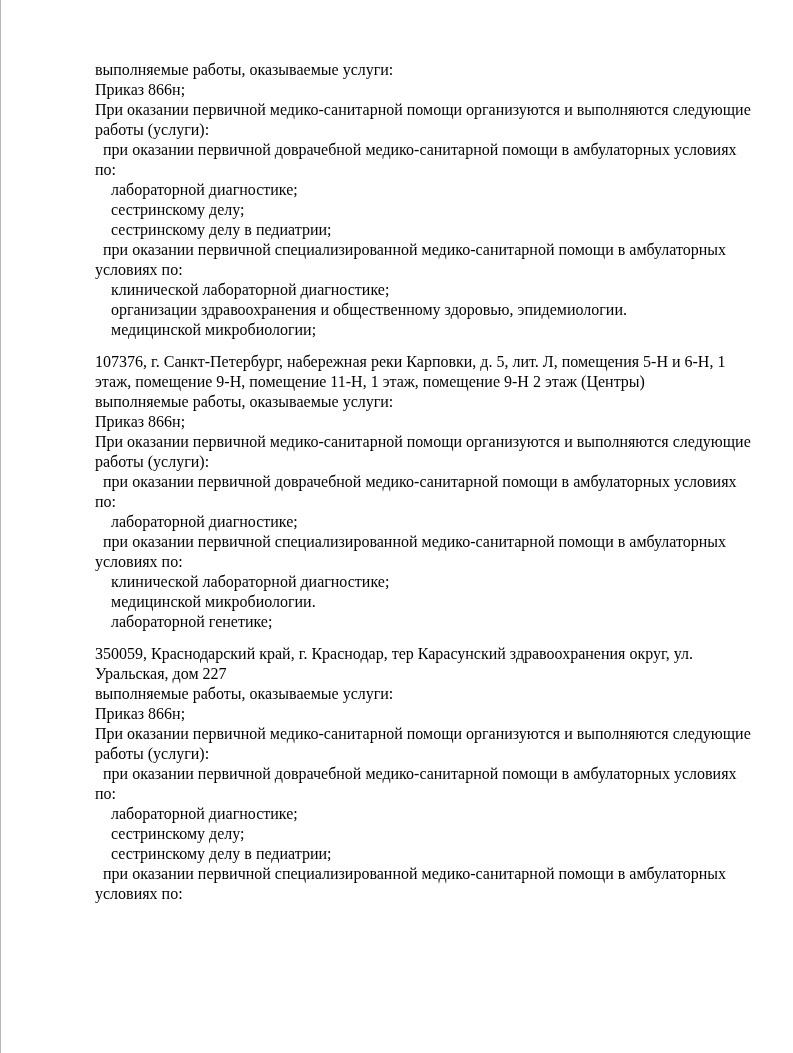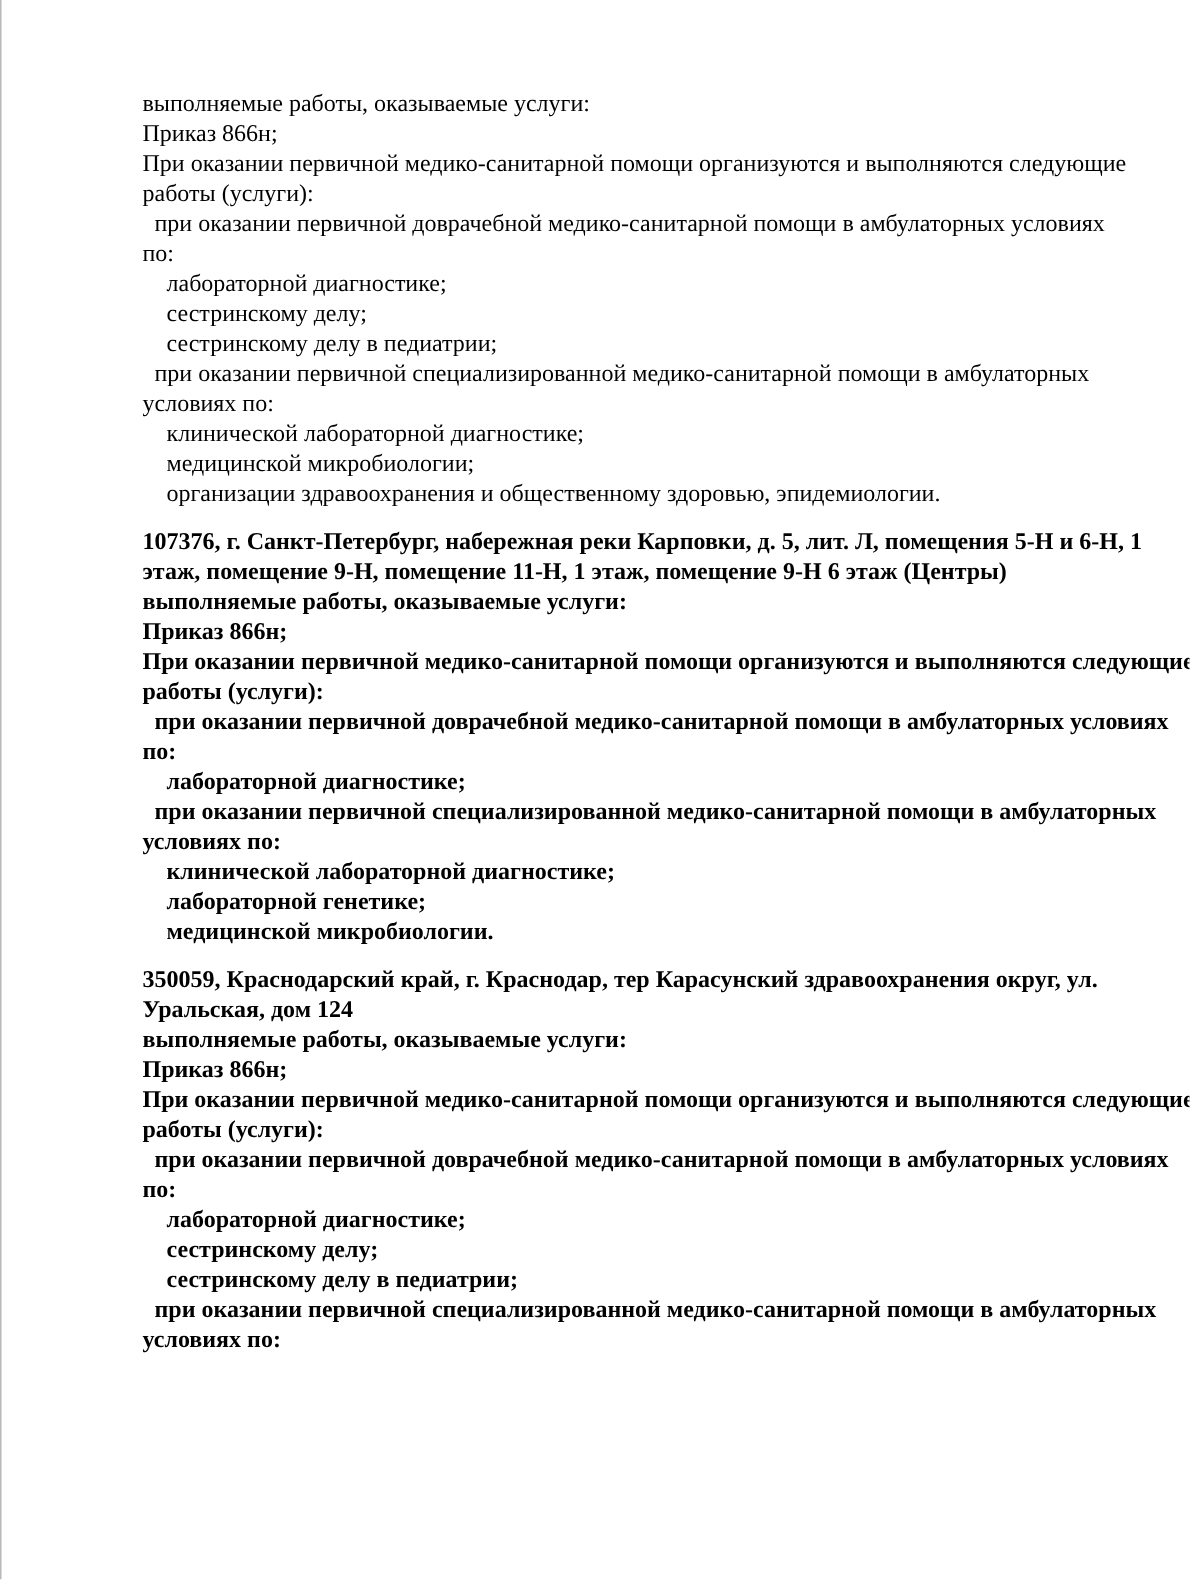--- a/index.html
+++ b/index.html
@@ -26,21 +26,20 @@
       position: absolute;
       left: 95px;
       top: 60px;
       width: 665px;
       color: #000000;
       font-size: 16px;
       line-height: 20px;
     }
     .block + .block {
       margin-top: 12px;
-      font-weight: bold;
     }
     .line {
       white-space: pre;
       min-height: 20px;
     }
   </style>
 </head>
 <body style="background: rgb(255, 255, 255);">
 
 <div class="page-left-border" style="background: rgb(184, 184, 184);"></div>
@@ -52,42 +51,42 @@
       <div class="line">При оказании первичной медико-санитарной помощи организуются и выполняются следующие</div>
       <div class="line">работы (услуги):</div>
       <div class="line">  при оказании первичной доврачебной медико-санитарной помощи в амбулаторных условиях</div>
       <div class="line">по:</div>
       <div class="line">    лабораторной диагностике;</div>
       <div class="line">    сестринскому делу;</div>
       <div class="line">    сестринскому делу в педиатрии;</div>
       <div class="line">  при оказании первичной специализированной медико-санитарной помощи в амбулаторных</div>
       <div class="line">условиях по:</div>
       <div class="line">    клинической лабораторной диагностике;</div>
+      <div class="line">    организации здравоохранения и общественному здоровью, эпидемиологии.</div>
       <div class="line">    медицинской микробиологии;</div>
-      <div class="line">    организации здравоохранения и общественному здоровью, эпидемиологии.</div>
     </div>
     <div class="block">
       <div class="line">107376, г. Санкт-Петербург, набережная реки Карповки, д. 5, лит. Л, помещения 5-Н и 6-Н, 1</div>
-      <div class="line">этаж, помещение 9-Н, помещение 11-Н, 1 этаж, помещение 9-Н 6 этаж (Центры)</div>
+      <div class="line">этаж, помещение 9-Н, помещение 11-Н, 1 этаж, помещение 9-Н 2 этаж (Центры)</div>
       <div class="line">выполняемые работы, оказываемые услуги:</div>
       <div class="line">Приказ 866н;</div>
       <div class="line">При оказании первичной медико-санитарной помощи организуются и выполняются следующие</div>
       <div class="line">работы (услуги):</div>
       <div class="line">  при оказании первичной доврачебной медико-санитарной помощи в амбулаторных условиях</div>
       <div class="line">по:</div>
       <div class="line">    лабораторной диагностике;</div>
       <div class="line">  при оказании первичной специализированной медико-санитарной помощи в амбулаторных</div>
       <div class="line">условиях по:</div>
       <div class="line">    клинической лабораторной диагностике;</div>
+      <div class="line">    медицинской микробиологии.</div>
       <div class="line">    лабораторной генетике;</div>
-      <div class="line">    медицинской микробиологии.</div>
     </div>
     <div class="block">
       <div class="line">350059, Краснодарский край, г. Краснодар, тер Карасунский здравоохранения округ, ул.</div>
-      <div class="line">Уральская, дом 124</div>
+      <div class="line">Уральская, дом 227</div>
       <div class="line">выполняемые работы, оказываемые услуги:</div>
       <div class="line">Приказ 866н;</div>
       <div class="line">При оказании первичной медико-санитарной помощи организуются и выполняются следующие</div>
       <div class="line">работы (услуги):</div>
       <div class="line">  при оказании первичной доврачебной медико-санитарной помощи в амбулаторных условиях</div>
       <div class="line">по:</div>
       <div class="line">    лабораторной диагностике;</div>
       <div class="line">    сестринскому делу;</div>
       <div class="line">    сестринскому делу в педиатрии;</div>
       <div class="line">  при оказании первичной специализированной медико-санитарной помощи в амбулаторных</div>

